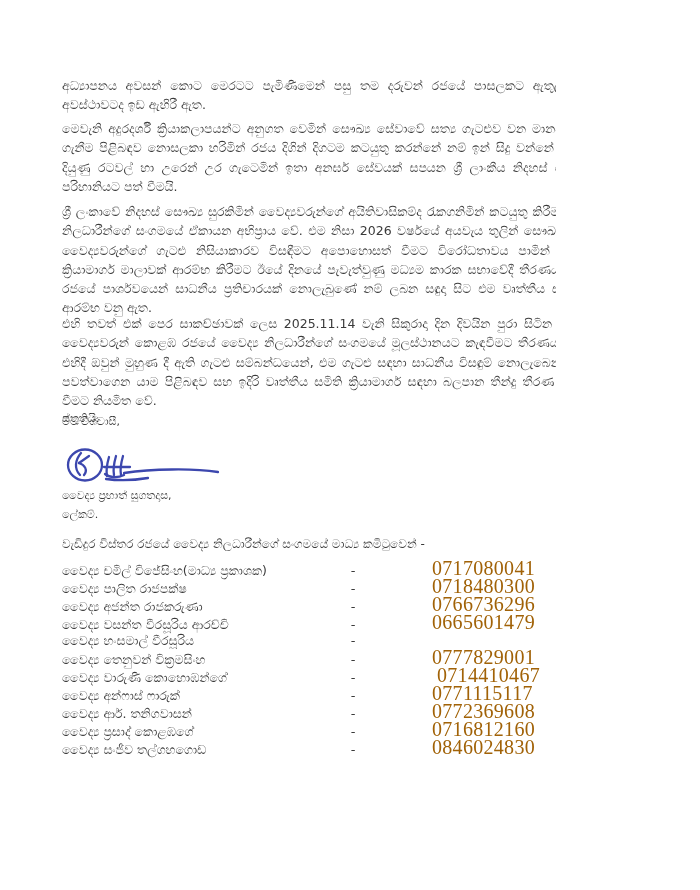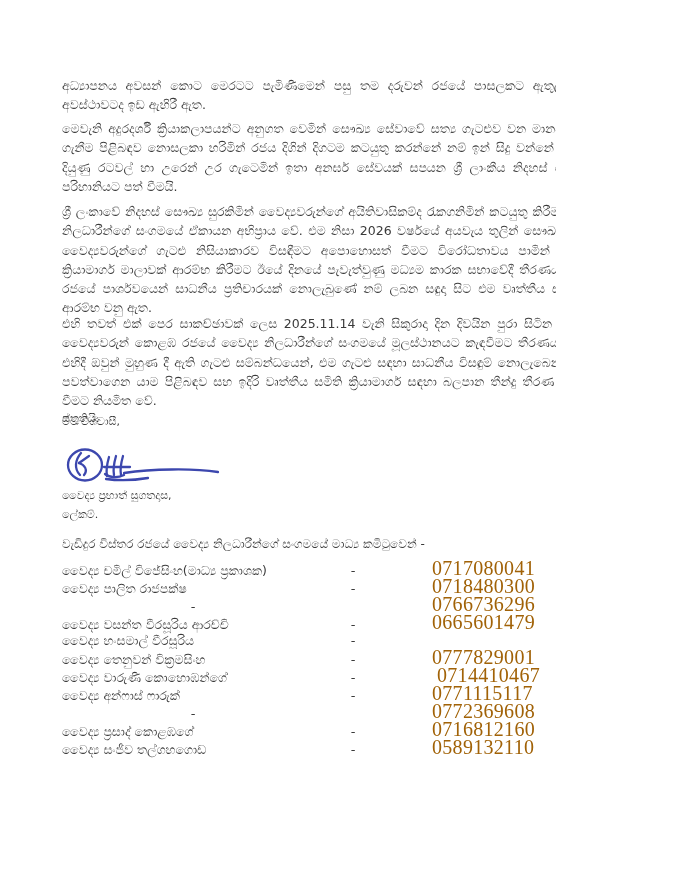--- a/index.html
+++ b/index.html
@@ -117,20 +117,21 @@
       <span class="c-name">වෛද්‍ය චමිල් විජේසිංහ(මාධ්‍ය ප්‍රකාශක)</span>
       <span class="c-dash">-</span>
       <span class="c-phone">0717080041</span>
     </div>
     <div class="contact-row">
       <span class="c-name">වෛද්‍ය පාලිත රාජපක්ෂ</span>
       <span class="c-dash">-</span>
       <span class="c-phone">0718480300</span>
     </div>
     <div class="contact-row">
+      <span class="c-name">වෛද්‍ය අජන්ත රාජකරුණා</span>
       <span class="c-dash">-</span>
       <span class="c-phone">0766736296</span>
     </div>
     <div class="contact-row">
       <span class="c-name">වෛද්‍ය වසන්ත වීරසූරිය ආරච්චි</span>
       <span class="c-dash">-</span>
       <span class="c-phone">0665601479</span>
     </div>
     <div class="contact-row">
       <span class="c-name">වෛද්‍ය හංසමාල් වීරසූරිය</span>
@@ -145,28 +146,29 @@
       <span class="c-name">වෛද්‍ය වාරුණි කොහොඹන්ගේ</span>
       <span class="c-dash">-</span>
       <span class="c-phone" style="padding-left:5px">0714410467</span>
     </div>
     <div class="contact-row">
       <span class="c-name">වෛද්‍ය අන්ෆාස් ෆාරුක්</span>
       <span class="c-dash">-</span>
       <span class="c-phone">0771115117</span>
     </div>
     <div class="contact-row">
+      <span class="c-name">වෛද්‍ය ආර්. තනිගවාසන්</span>
       <span class="c-dash">-</span>
       <span class="c-phone">0772369608</span>
     </div>
     <div class="contact-row">
       <span class="c-name">වෛද්‍ය ප්‍රසාද් කොළඹගේ</span>
       <span class="c-dash">-</span>
       <span class="c-phone">0716812160</span>
     </div>
     <div class="contact-row">
       <span class="c-name">වෛද්‍ය සංජීව තල්ගහගොඩ</span>
       <span class="c-dash">-</span>
-      <span class="c-phone">0589132110</span>
+      <span class="c-phone">0846024830</span>
     </div>
   </div>
 
 </div>
 
 </body></html>

